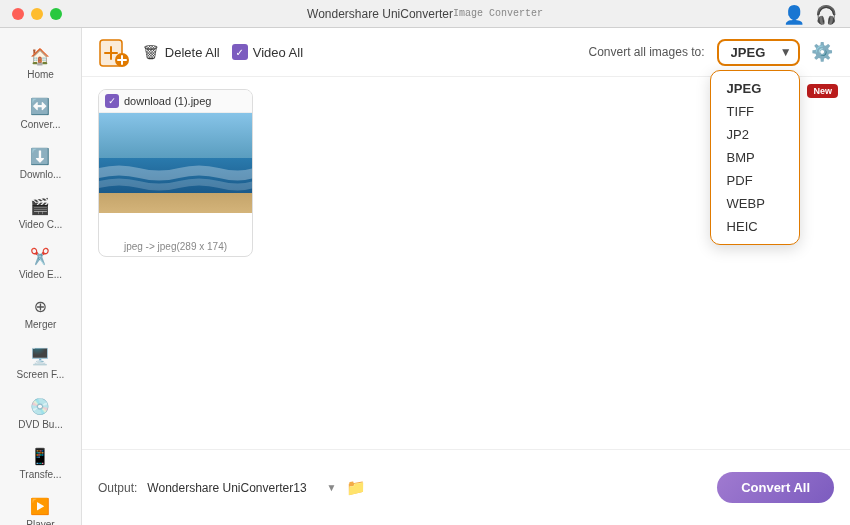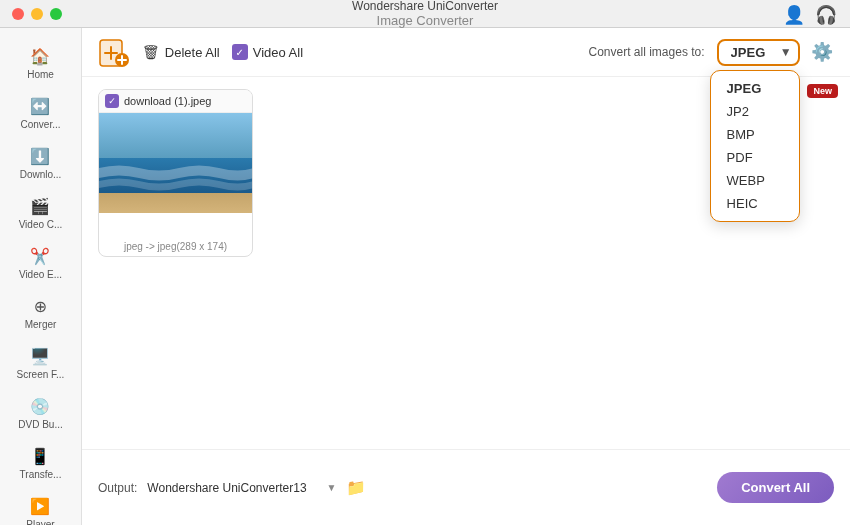--- a/index.html
+++ b/index.html
@@ -37,22 +37,23 @@
     }
     .tb-close { background: #fe5f57; }
     .tb-min { background: #febc2e; }
     .tb-max { background: #28c840; }
     .title-bar-text {
       font-size: 12px;
       color: #444;
       text-align: center;
     }
     .title-bar-subtitle {
-      font-size: 13px;
+      font-size: 10px;
       color: #888;
+      font-family: Liberation Mono, monospace;
     }
 
     
     .app-body {
       display: flex;
       flex: 1;
       overflow: hidden;
     }
 
     
@@ -308,21 +309,21 @@
   </style>
 </head>
 <body>
 
 <div class="title-bar">
   <div class="title-bar-controls">
     <span class="tb-btn tb-close"></span>
     <span class="tb-btn tb-min"></span>
     <span class="tb-btn tb-max"></span>
   </div>
-  <div style="display:flex;flex-direction:column;align-items:center;">
+  <div style="display:flex;flex-direction:row;align-items:center;">
     <span class="title-bar-text">Wondershare UniConverter</span>
     <span class="title-bar-subtitle">Image Converter</span>
   </div>
   <div class="top-right-icons">
     <span class="top-icon">👤</span>
     <span class="top-icon">🎧</span>
   </div>
 </div>
 
 <div class="app-body">
@@ -407,20 +408,21 @@
           <option>BMP</option>
           <option>PDF</option>
           <option>WEBP</option>
           <option>HEIC</option>
         </select>
         <span class="dropdown-arrow">▼</span>
 
         
         <div class="format-dropdown-list">
           <div class="format-option selected">JPEG</div>
+          <div class="format-option">TIFF</div>
           <div class="format-option">JP2</div>
           <div class="format-option">BMP</div>
           <div class="format-option">PDF</div>
           <div class="format-option">WEBP</div>
           <div class="format-option">HEIC</div>
         </div>
       </div>
 
       <button class="settings-btn">⚙️</button>
     </div>

